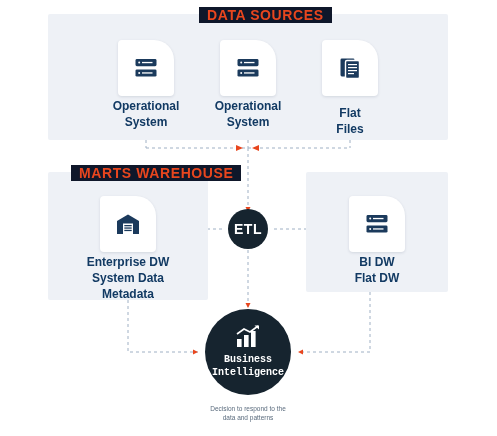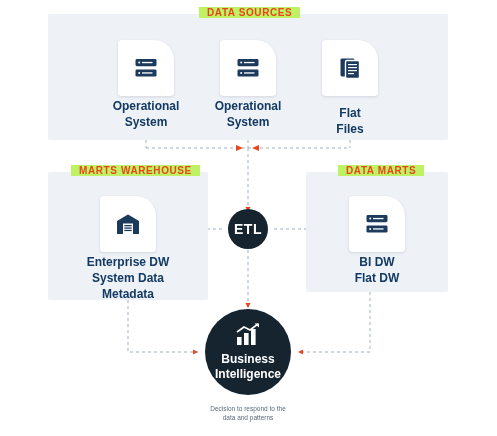--- a/index.html
+++ b/index.html
@@ -21,24 +21,24 @@
   
   .panel {
     position: absolute;
     background: #eef1f6;
     border-radius: 2px;
   }
   .panel-title {
     position: absolute;
     color: #e8461e;
     font-weight: bold;
-    font-size: 10px;
+    font-size: 14px;
     letter-spacing: 0.6px;
     text-align: center;
-    background: #bef264;
+    background: #0f172a;
     padding: 0 8px;
     white-space: nowrap;
   }
 
   
   .card {
     position: absolute;
     width: 56px;
     height: 56px;
     background: #ffffff;
@@ -82,26 +82,27 @@
     height: 86px;
     border-radius: 50%;
     background: #16242f;
     display: flex;
     flex-direction: column;
     align-items: center;
     justify-content: center;
   }
   .bi-label {
     color: #ffffff;
-    font-size: 12px;
+    font-size: 10px;
     font-weight: bold;
     line-height: 1.25;
     text-align: center;
     margin-top: 3px;
     white-space: pre-line;
+    font-family: Liberation Mono, monospace;
   }
   .bi-caption {
     position: absolute;
     width: 160px;
     text-align: center;
     font-size: 6.5px;
     color: #5a6b7d;
     line-height: 1.4;
     white-space: pre-line;
   }
@@ -201,21 +202,20 @@
       <rect x="11.3" y="16" width="7.4" height="1.3" fill="#1b3a5c"></rect>
       <rect x="11.3" y="18.4" width="7.4" height="1.3" fill="#1b3a5c"></rect>
       <rect x="11.3" y="20.8" width="7.4" height="1.3" fill="#1b3a5c"></rect>
     </svg>
   </div>
   <div class="card-label" style="left:68px; top:254px;">Enterprise DW
 System Data
 Metadata</div>
 
   <div class="panel" style="left:306px; top:172px; width:142px; height:120px;"></div>
-  <div class="panel-title" style="left:338px; top:165px;">DATA MARTS</div>
 
   <div class="card" style="left:349px; top:196px;">
     <svg width="28" height="28" viewBox="0 0 28 28">
       <rect x="3.5" y="5" width="21" height="7.2" rx="1.4" fill="#1b3a5c"></rect>
       <rect x="3.5" y="15.4" width="21" height="7.2" rx="1.4" fill="#1b3a5c"></rect>
       <circle cx="7.2" cy="8.6" r="1" fill="#ffffff"></circle>
       <rect x="10" y="7.9" width="10.5" height="1.3" fill="#ffffff"></rect>
       <circle cx="7.2" cy="19" r="1" fill="#ffffff"></circle>
       <rect x="10" y="18.3" width="10.5" height="1.3" fill="#ffffff"></rect>
     </svg>

